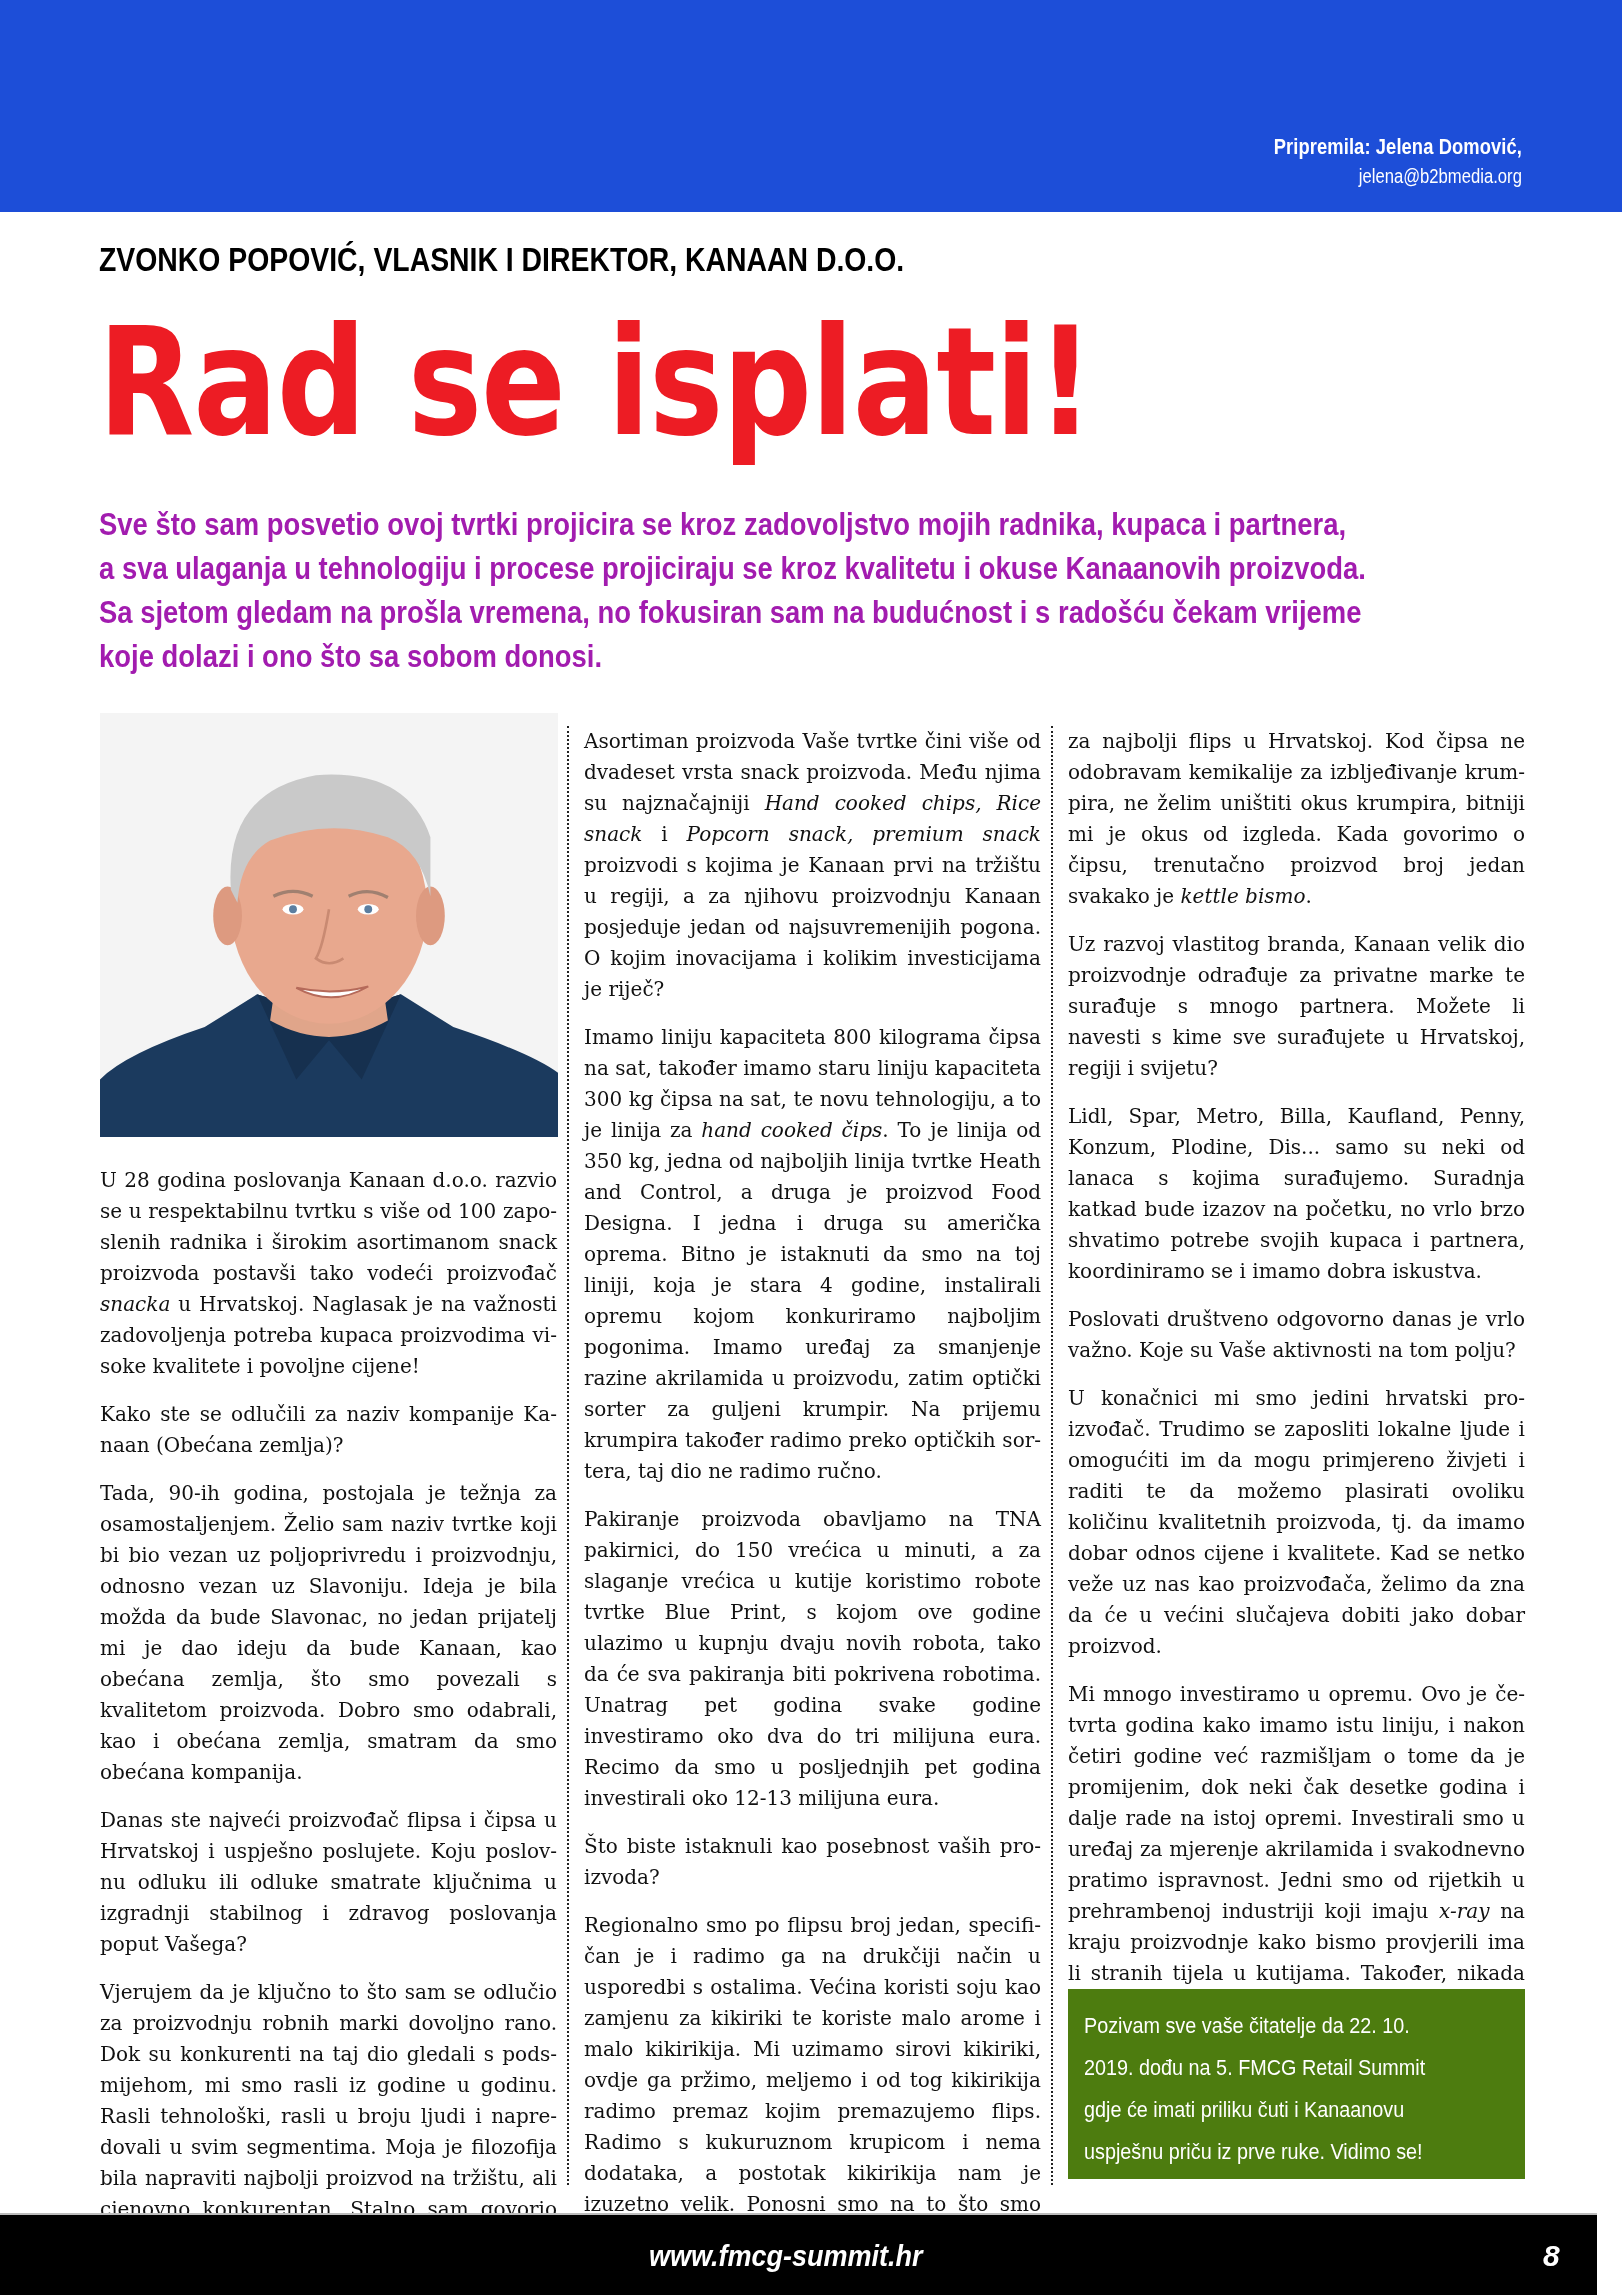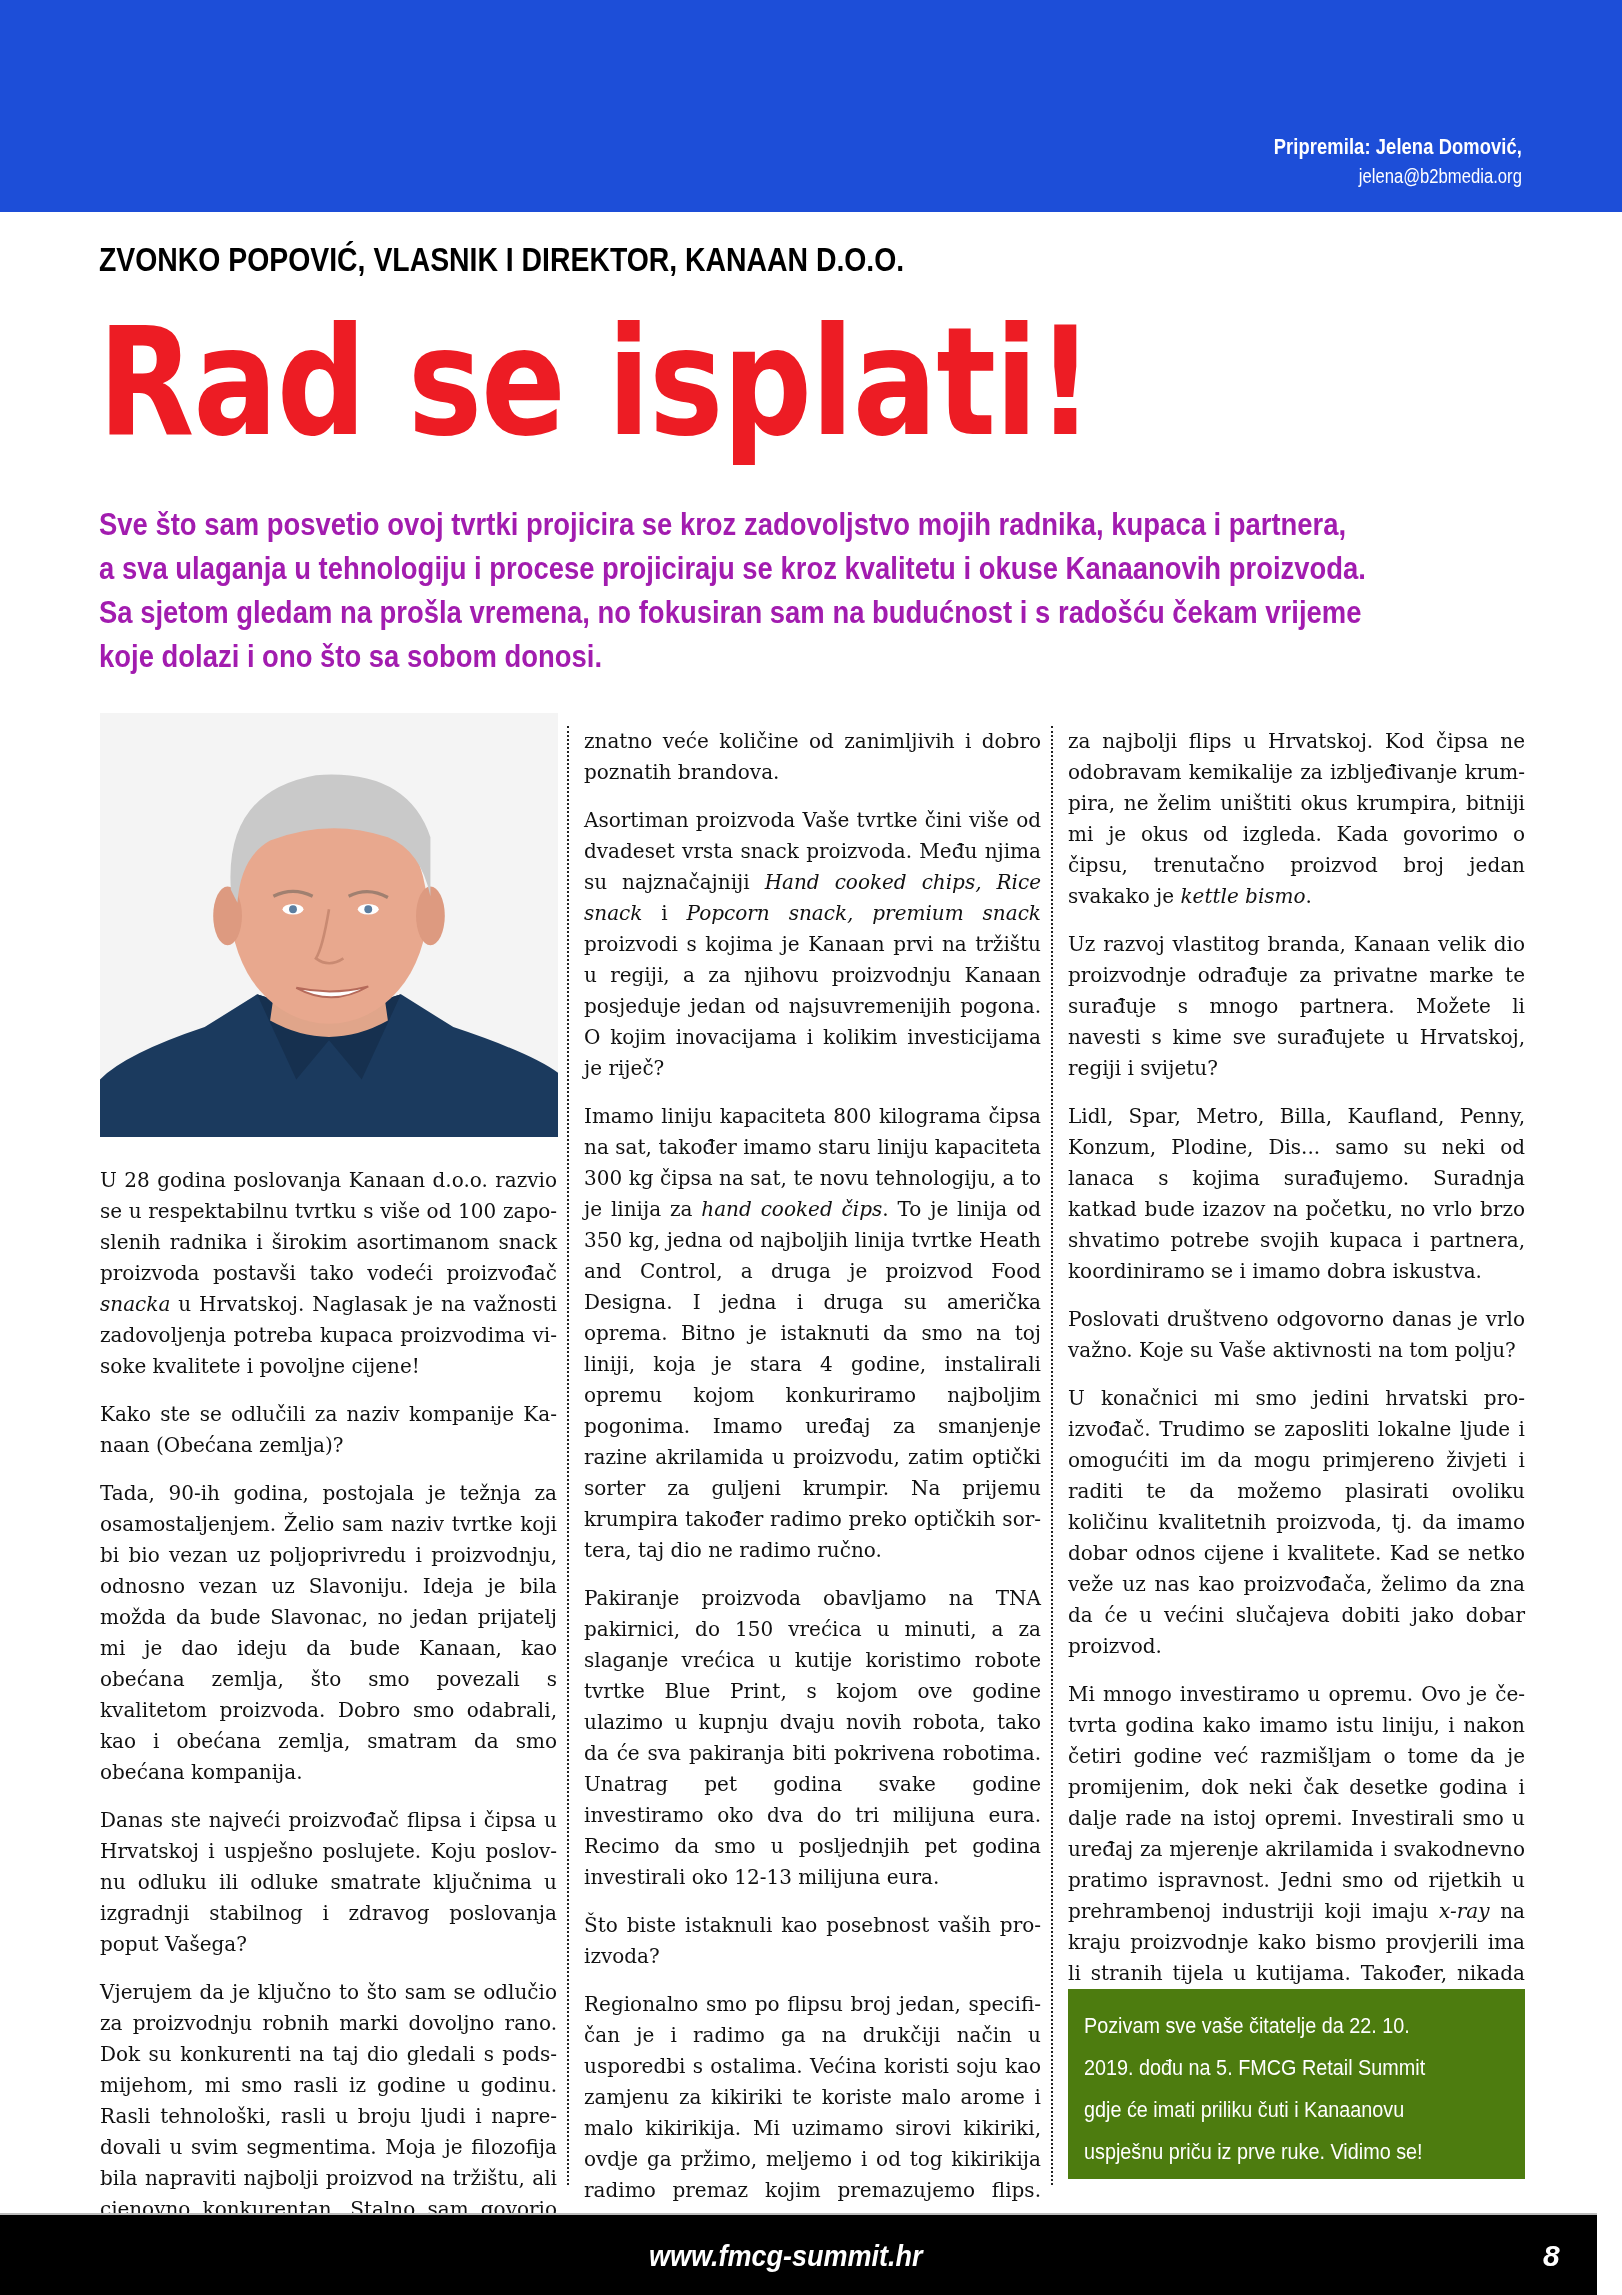--- a/index.html
+++ b/index.html
@@ -99,21 +99,20 @@
 <div class="divider d2"></div>
 
 <div class="col col1">
     <p>U 28 godina poslovanja Kanaan d.o.o. razvio se u respektabilnu tvrtku s više od 100 zapo­slenih radnika i širokim asortimanom snack proizvoda postavši tako vodeći proizvođač <em>snacka</em> u Hrvatskoj. Naglasak je na važnosti zadovoljenja potreba kupaca proizvodima vi­soke kvalitete i povoljne cijene!</p>
     <p class="q">Kako ste se odlučili za naziv kompanije Ka­naan (Obećana zemlja)?</p>
     <p>Tada, 90-ih godina, postojala je težnja za osa­mostaljenjem. Želio sam naziv tvrtke koji bi bio vezan uz poljoprivredu i proizvodnju, od­nosno vezan uz Slavoniju. Ideja je bila možda da bude Slavonac, no jedan prijatelj mi je dao ideju da bude Kanaan, kao obećana zemlja, što smo povezali s kvalitetom proizvoda. Dob­ro smo odabrali, kao i obećana zemlja, sma­tram da smo obećana kompanija.</p>
     <p class="q">Danas ste najveći proizvođač flipsa i čipsa u Hrvatskoj i uspješno poslujete. Koju poslov­nu odluku ili odluke smatrate ključnima u izgradnji stabilnog i zdravog poslovanja poput Vašega?</p>
     <p>Vjerujem da je ključno to što sam se odlučio za proizvodnju robnih marki dovoljno rano. Dok su konkurenti na taj dio gledali s pods­mijehom, mi smo rasli iz godine u godinu. Rasli tehnološki, rasli u broju ljudi i napre­dovali u svim segmentima. Moja je filozofija bila napraviti najbolji proizvod na tržištu, ali cjenovno konkurentan. Stalno sam govorio da moramo cjenovno konkurirati, a uporno diza­ti kvalitetu. S ponosom mogu reći da radimo</p>
   </div>
 <div class="col col2">
-    <p>znatno veće količine od zanimljivih i dobro poznatih brandova.</p>
     <p class="q">Asortiman proizvoda Vaše tvrtke čini više od dvadeset vrsta snack proizvoda. Među njima su najznačajniji <em>Hand cooked chips, Rice snack</em> i <em>Popcorn snack, premium snack</em> proizvodi s kojima je Kanaan prvi na tržištu u regiji, a za njihovu proizvodnju Kanaan posjeduje jedan od najsuvremenijih pogo­na. O kojim inovacijama i kolikim investi­cijama je riječ?</p>
     <p>Imamo liniju kapaciteta 800 kilograma čipsa na sat, također imamo staru liniju kapaciteta 300 kg čipsa na sat, te novu tehnologiju, a to je linija za <em>hand cooked čips</em>. To je linija od 350 kg, jedna od najboljih linija tvrtke Heath and Control, a druga je proizvod Food Designa. I jedna i druga su američka oprema. Bitno je is­taknuti da smo na toj liniji, koja je stara 4 go­dine, instalirali opremu kojom konkuriramo najboljim pogonima. Imamo uređaj za sma­njenje razine akrilamida u proizvodu, zatim optički sorter za guljeni krumpir. Na prijemu krumpira također radimo preko optičkih sor­tera, taj dio ne radimo ručno.</p>
     <p>Pakiranje proizvoda obavljamo na TNA pakir­nici, do 150 vrećica u minuti, a za slaganje vrećica u kutije koristimo robote tvrtke Blue Print, s kojom ove godine ulazimo u kupnju dvaju novih robota, tako da će sva pakiranja biti pokrivena robotima. Unatrag pet godina svake godine investiramo oko dva do tri mi­lijuna eura. Recimo da smo u posljednjih pet godina investirali oko 12-13 milijuna eura.</p>
     <p class="q">Što biste istaknuli kao posebnost vaših pro­izvoda?</p>
     <p>Regionalno smo po flipsu broj jedan, specifi­čan je i radimo ga na drukčiji način u usporedbi s ostalima. Većina koristi soju kao zamjenu za kikiriki te koriste malo arome i malo kikiri­kija. Mi uzimamo sirovi kikiriki, ovdje ga prži­mo, meljemo i od tog kikirikija radimo premaz kojim premazujemo flips. Radimo s kukuruz­nom krupicom i nema dodataka, a postotak kikirikija nam je izuzetno velik. Ponosni smo na to što smo dobili nagradu </p>
   </div>
 <div class="col col3">
     <p>za najbolji flips u Hrvatskoj. Kod čipsa ne odobravam kemikalije za izbljeđivanje krum­pira, ne želim uništiti okus krumpira, bitniji mi je okus od izgleda. Kada govorimo o čipsu, trenutačno proizvod broj jedan svakako je <em>ket­tle bismo</em>.</p>
     <p class="q">Uz razvoj vlastitog branda, Kanaan velik dio proizvodnje odrađuje za privatne mar­ke te surađuje s mnogo partnera. Možete li navesti s kime sve surađujete u Hrvatskoj, regiji i svijetu?</p>
     <p>Lidl, Spar, Metro, Billa, Kaufland, Penny, Kon­zum, Plodine, Dis... samo su neki od lanaca s kojima surađujemo. Suradnja katkad bude izazov na početku, no vrlo brzo shvatimo pot­rebe svojih kupaca i partnera, koordiniramo se i imamo dobra iskustva.</p>

